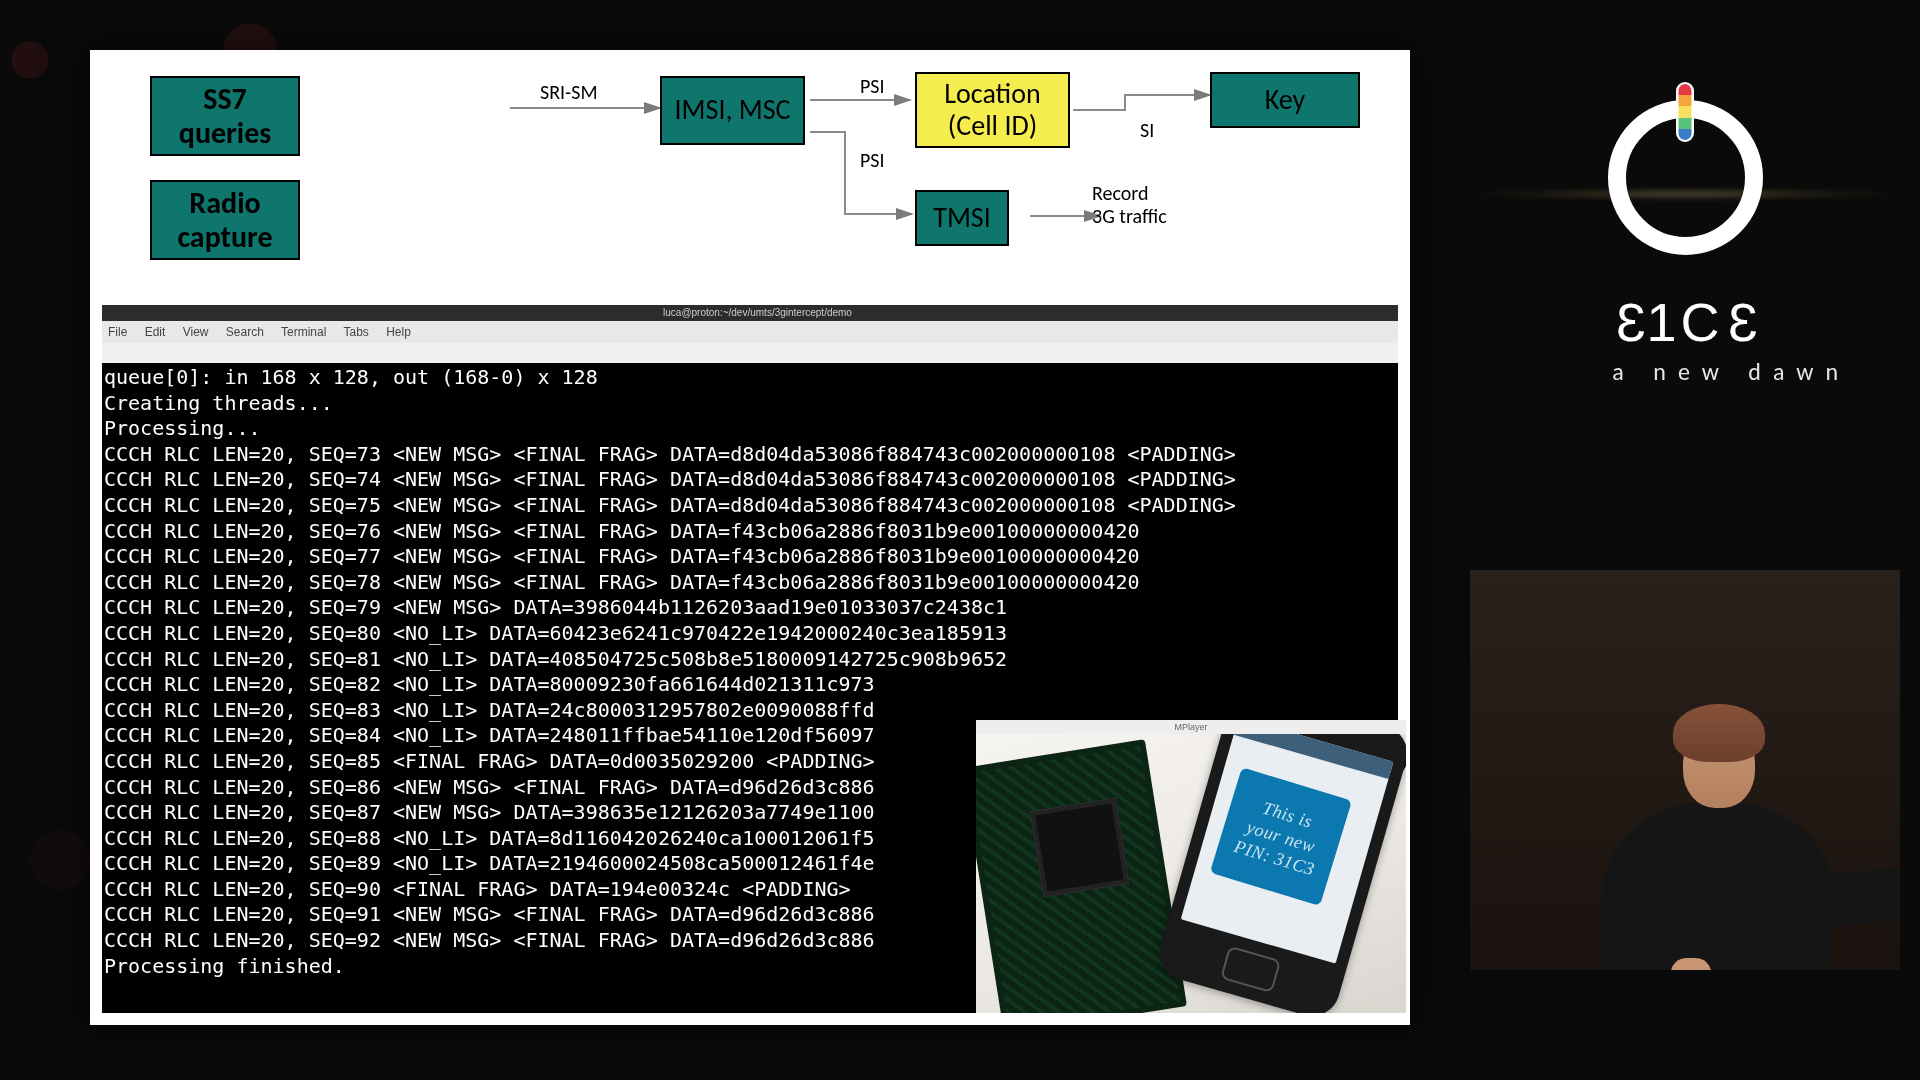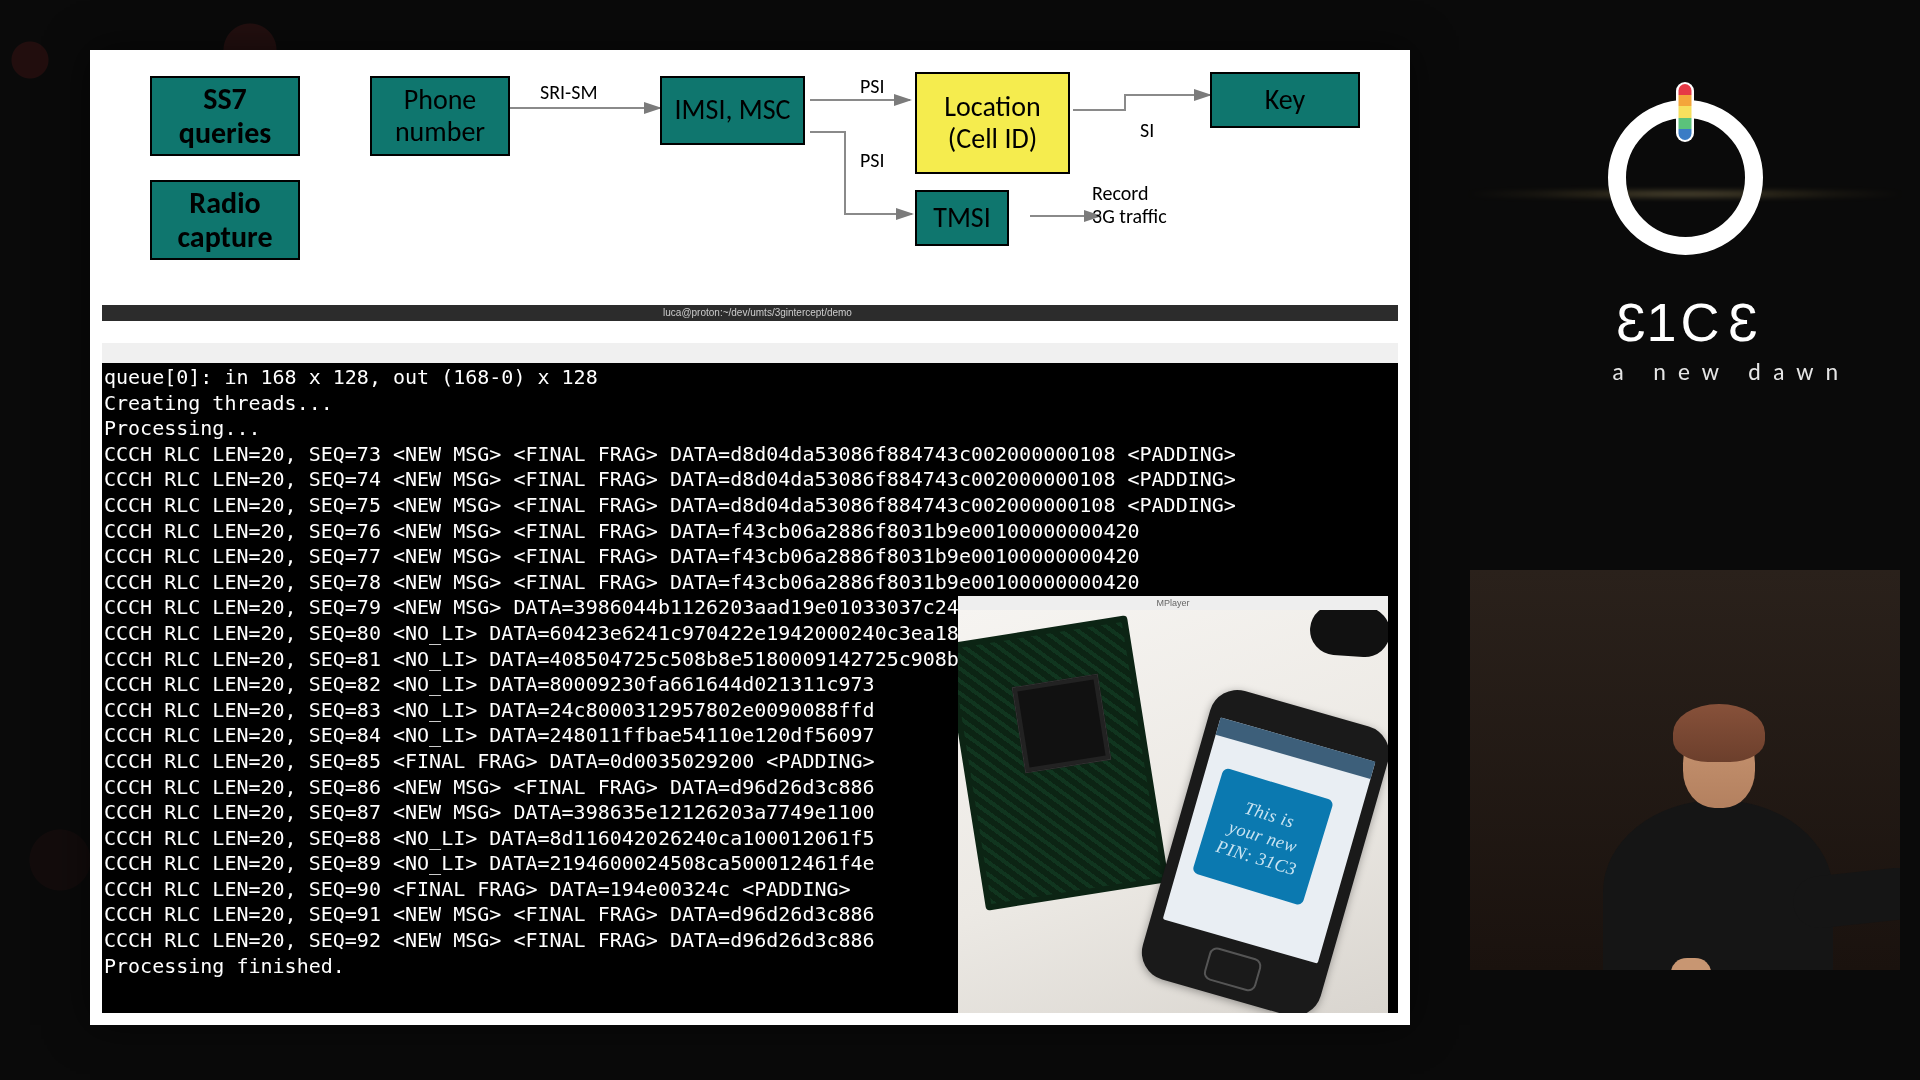--- a/index.html
+++ b/index.html
@@ -101,22 +101,22 @@
     font-size:20px;
     line-height:1.28;
     white-space:pre;
     padding:2px 2px;
     overflow:hidden;
   }
 
   
   .photo {
     position:absolute;
-    right:22px; bottom:12px;
-    width:430px; height:417px;
+    right:4px; bottom:12px;
+    width:430px; height:293px;
     background:#7f1d1d;
   }
   .photo .titlebar{
     height:14px;background:#eee;border-bottom:1px solid #ccc;
     font-size:9px;color:#666;text-align:center;line-height:14px;
     font-family:sans-serif;
   }
   .photo .scene{
     position:absolute;inset:14px 0 0 0;
     background:linear-gradient(160deg,#f6f4f1 0%,#ece9e4 55%,#d9d5cf 100%);
@@ -252,39 +252,46 @@
         <path d="M720 82 L755 82 L755 164 L822 164"></path>
         <path d="M983 60 L1035 60 L1035 45 L1120 45"></path>
         <path d="M940 166 L1010 166"></path>
       </g>
     </svg>
 
     <div class="box black" style="left:60px;top:26px;width:150px;height:80px;">SS7
 queries</div>
     <div class="box black" style="left:60px;top:130px;width:150px;height:80px;">Radio
 capture</div>
-    <div class="box" style="left:280px;top:26px;width:140px;height:80px;font-size:28px">Phone
-number</div>
     <div class="box" style="left:570px;top:26px;width:145px;height:69px;font-size:28px">IMSI,
 MSC</div>
-    <div class="box highlight" style="left:825px;top:22px;width:155px;height:102px;font-size:28px">Location
+    <div class="box highlight" style="left:825px;top:22px;width:155px;height:76px;font-size:28px">Location
 (Cell ID)</div>
     <div class="box" style="left:825px;top:140px;width:94px;height:56px;font-size:28px">TMSI</div>
     <div class="box" style="left:1120px;top:22px;width:150px;height:56px;font-size:28px">Key</div>
 
     <div class="lbl" style="left:450px;top:30px">SRI-SM</div>
     <div class="lbl" style="left:770px;top:24px">PSI</div>
     <div class="lbl" style="left:770px;top:98px">PSI</div>
     <div class="lbl" style="left:1050px;top:68px">SI</div>
     <div class="lbl" style="left:1002px;top:132px;white-space:pre;line-height:1.15;text-align:left">Record
 3G traffic</div>
   </div>
 
   <div class="termwin">
     <div class="termtitle">luca@proton:~/dev/umts/3gintercept/demo</div>
+    <div class="termmenu">
+      <span>File</span>
+      <span>Edit</span>
+      <span>View</span>
+      <span>Search</span>
+      <span>Terminal</span>
+      <span>Tabs</span>
+      <span>Help</span>
+    </div>
     <div class="termtabs"></div>
     <div class="console" id="console">queue[0]: in 168 x 128, out (168-0) x 128
 Creating threads...
 Processing...
 CCCH RLC LEN=20, SEQ=73 &lt;NEW MSG&gt; &lt;FINAL FRAG&gt; DATA=d8d04da53086f884743c002000000108 &lt;PADDING&gt;
 CCCH RLC LEN=20, SEQ=74 &lt;NEW MSG&gt; &lt;FINAL FRAG&gt; DATA=d8d04da53086f884743c002000000108 &lt;PADDING&gt;
 CCCH RLC LEN=20, SEQ=75 &lt;NEW MSG&gt; &lt;FINAL FRAG&gt; DATA=d8d04da53086f884743c002000000108 &lt;PADDING&gt;
 CCCH RLC LEN=20, SEQ=76 &lt;NEW MSG&gt; &lt;FINAL FRAG&gt; DATA=f43cb06a2886f8031b9e00100000000420
 CCCH RLC LEN=20, SEQ=77 &lt;NEW MSG&gt; &lt;FINAL FRAG&gt; DATA=f43cb06a2886f8031b9e00100000000420
 CCCH RLC LEN=20, SEQ=78 &lt;NEW MSG&gt; &lt;FINAL FRAG&gt; DATA=f43cb06a2886f8031b9e00100000000420

